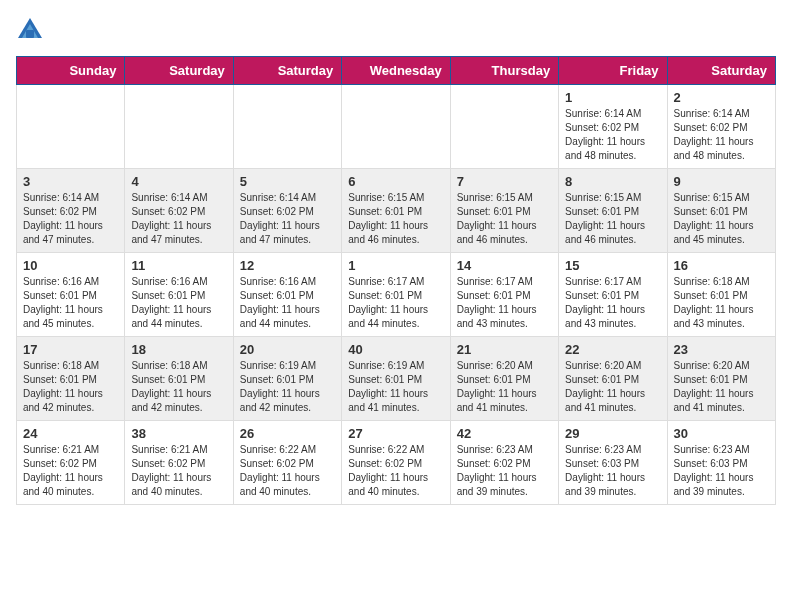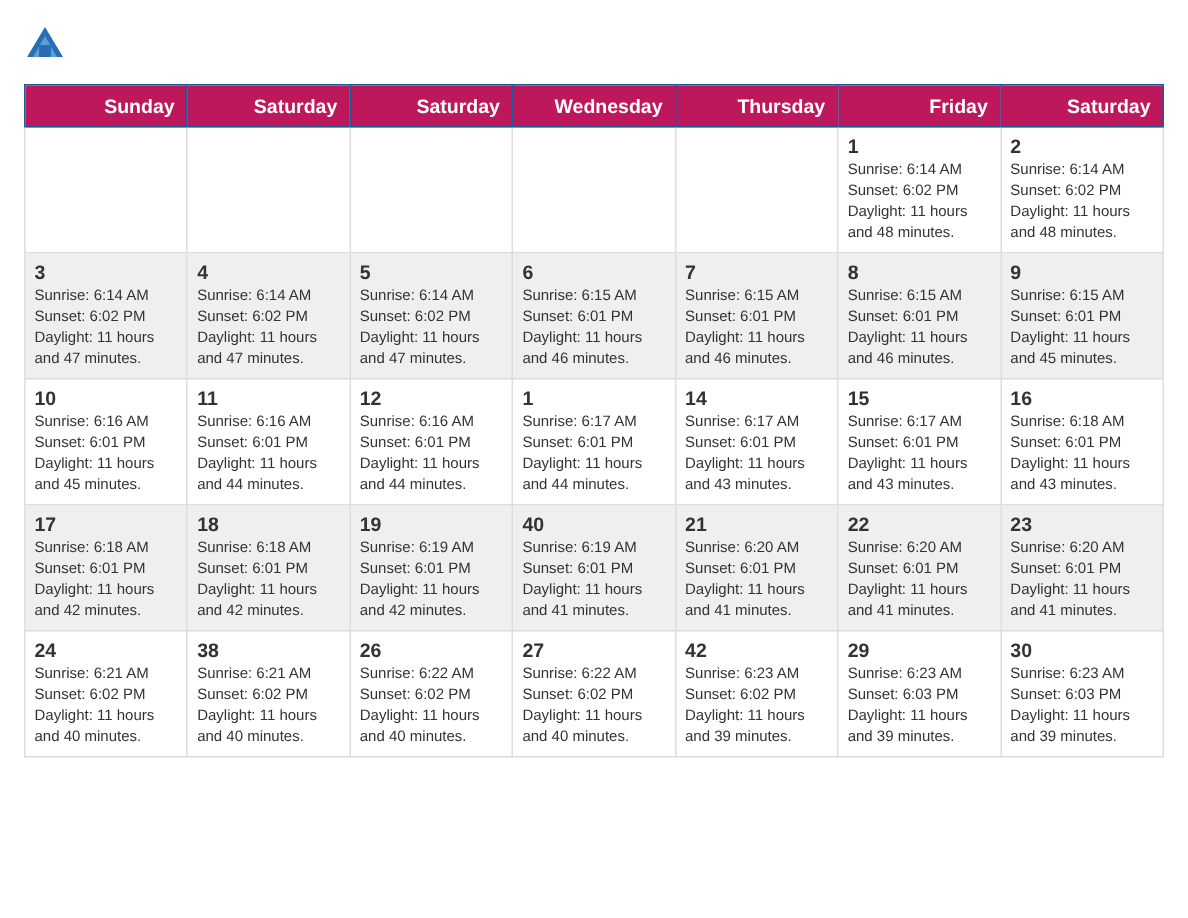--- a/index.html
+++ b/index.html
@@ -257,21 +257,21 @@
 and 42 minutes.</div>
           </td>
           <td>
             <span class="day-number">18</span>
             <div class="day-info" style="white-space: pre-line;">Sunrise: 6:18 AM
 Sunset: 6:01 PM
 Daylight: 11 hours
 and 42 minutes.</div>
           </td>
           <td>
-            <span class="day-number">19</span>
+            <span class="day-number">20</span>
             <div class="day-info" style="white-space: pre-line;">Sunrise: 6:19 AM
 Sunset: 6:01 PM
 Daylight: 11 hours
 and 42 minutes.</div>
           </td>
           <td>
             <span class="day-number">40</span>
             <div class="day-info" style="white-space: pre-line;">Sunrise: 6:19 AM
 Sunset: 6:01 PM
 Daylight: 11 hours

